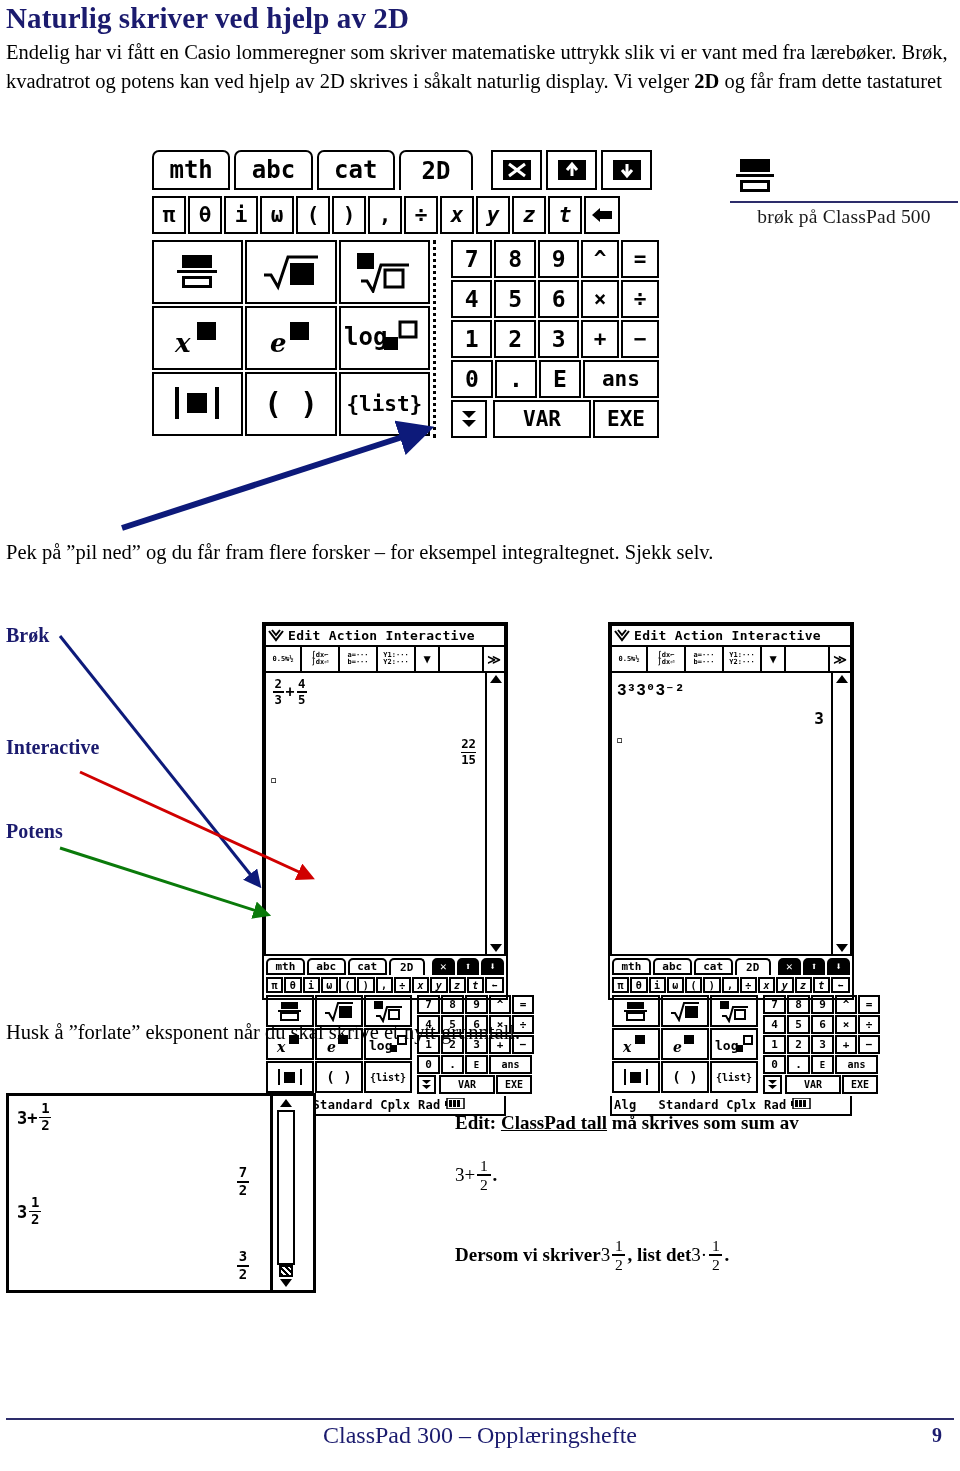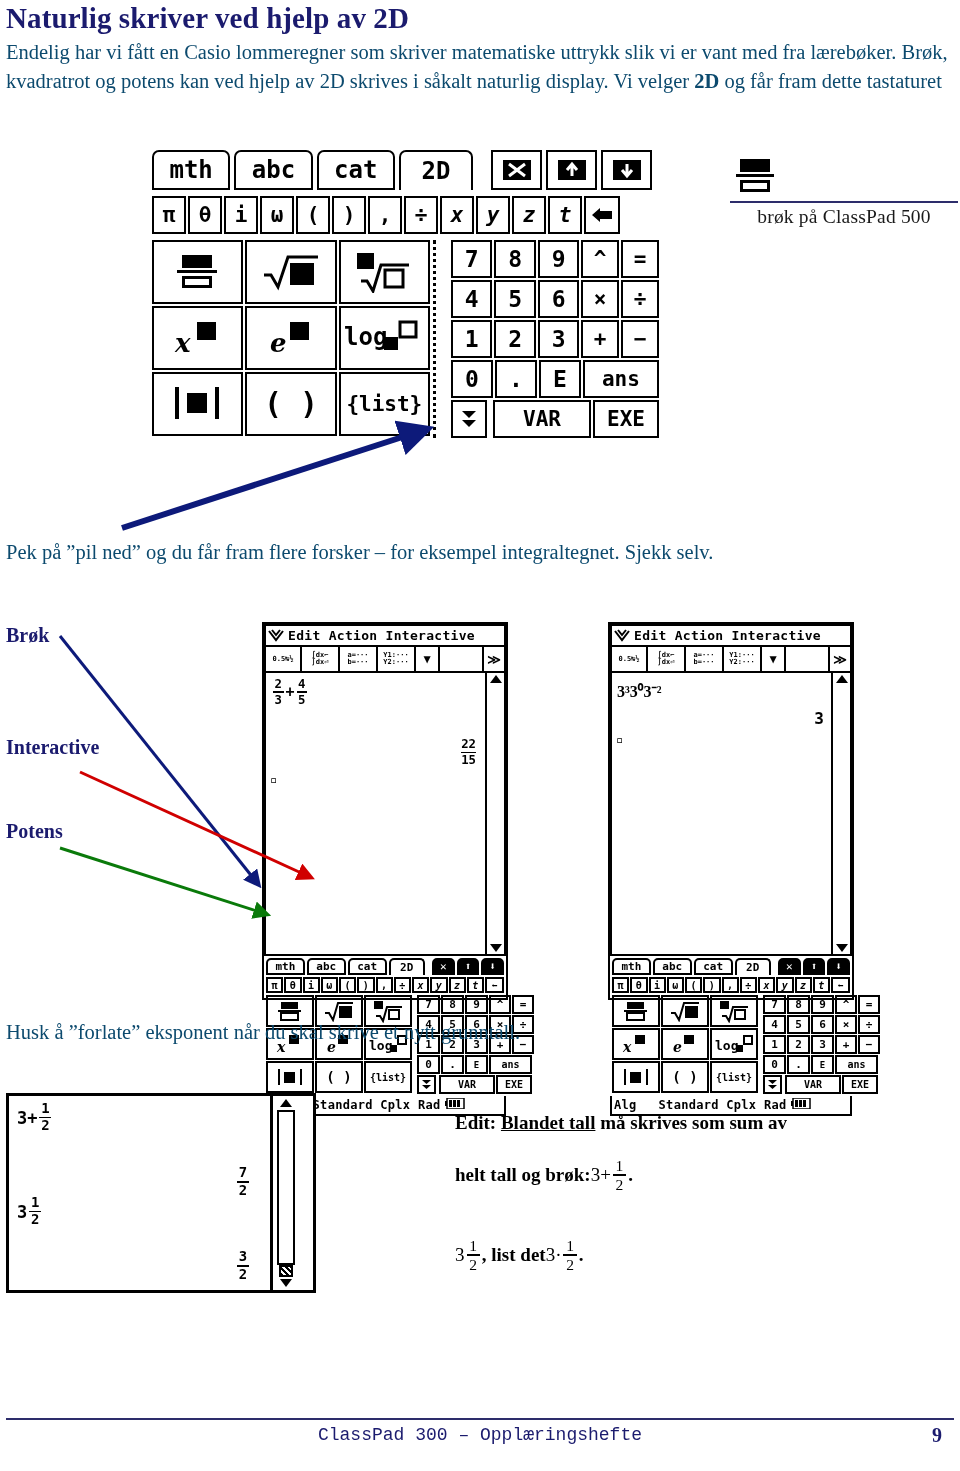--- a/index.html
+++ b/index.html
@@ -9,21 +9,21 @@
   }
   .abs{position:absolute;}
 
   
   #page-title{
     left:6px;top:2px;width:700px;
     font-size:29px;font-weight:bold;color:#1b1b6e;letter-spacing:.1px;
     font-family:"Liberation Serif", serif;
   }
   .prose{
-    font-size:20.5px;line-height:29px;color:#0c4a6e;
+    font-size:20.5px;line-height:29px;color:#000000;
   }
   #intro{left:6px;top:38px;width:944px;}
   #intro b{font-weight:bold;}
   #line-pilned{left:6px;top:538px;width:800px;font-size:20.5px;}
   #line-husk{left:6px;top:1018px;width:800px;font-size:20.5px;}
 
   
   .sidelabel{
     font-size:20px;font-weight:bold;color:#1b1b6e;
     font-family:"Liberation Serif", serif;
@@ -139,21 +139,21 @@
   .mini .mright .r div{border:2px solid #000;display:flex;align-items:center;justify-content:center;font-family:"DejaVu Sans Mono", monospace;font-size:11px;font-weight:bold;}
 
   
   #note{left:455px;top:1100px;width:470px;font-size:19px;font-weight:bold;line-height:46px;}
   #note u{text-decoration:underline;}
   #note .row2{margin-top:6px;}
   #note .row3{margin-top:34px;}
 
   
   #footer-rule{left:6px;top:1418px;width:948px;height:2px;background:#2d2d6b;}
-  #footer{left:0;top:1424px;width:960px;text-align:center;color:#1b1b6e;font-size:18px;line-height:23px;font-family:Liberation Mono, monospace;}
+  #footer{left:0;top:1424px;width:960px;text-align:center;color:#1b1b6e;font-size:24px;line-height:23px;}
   #page-num{right:18px;top:1424px;color:#1b1b6e;font-size:20px;font-weight:bold;}
 
   
   #arrows{left:0;top:0;width:960px;height:1471px;pointer-events:none;}
 </style>
 </head>
 <body>
 
 <div class="abs" id="page-title">Naturlig skriver ved hjelp av 2D</div>
 
@@ -535,21 +535,21 @@
 ∫dx⏎</div>
     <div class="tb" style="width:34px">a=···
 b=···</div>
     <div class="tb" style="width:34px">Y1:···
 Y2:···</div>
     <div class="tb" style="width:20px;font-size:12px">▼</div>
     <div class="tb" style="flex:1"></div>
     <div class="tb" style="width:18px;border-right:0;font-size:13px">≫</div>
   </div>
   <div class="work" style="height:281px;">
-    <div style="position:absolute;left:5px;top:7px;font-family:Liberation Serif, serif;font-size:16px;font-weight:bold;">3³3⁰3⁻²</div>
+    <div style="position:absolute;left:5px;top:7px;font-family:Liberation Mono, monospace;font-size:16px;font-weight:bold;">3³3⁰3⁻²</div>
     <div style="position:absolute;right:26px;top:36px;font-family:'DejaVu Sans Mono',monospace;font-size:16px;font-weight:bold;">3</div>
     <div style="position:absolute;left:4px;top:60px;font-family:'DejaVu Sans Mono',monospace;font-size:12px;">▫</div>
     <div class="scrollcol">
       <div class="arrow-up"></div>
       <div class="arrow-dn"></div>
     </div>
   </div>
   <div class="mini" style="padding:2px 2px 0 2px;">
     <div class="mtab">
       <div style="width:41px">mth</div>
@@ -726,33 +726,33 @@
       <div class="arrow-up" style="margin-top:3px"></div>
       <div style="flex:1;width:14px;margin:3px 0 0 0;border:2px solid #000;background:#fff;"></div>
       <div style="width:14px;height:12px;background:repeating-linear-gradient(45deg,#000 0 2px,#fff 2px 4px);border:2px solid #000;box-sizing:border-box;"></div>
       <div class="arrow-dn" style="margin-bottom:3px;margin-top:2px"></div>
     </div>
   </div>
 </div>
 
 <div class="abs" id="note">
   <div>
-    <span>Edit: </span><u>Blandet tall</u><span> må skrives som sum av</span>
+    <span>Edit: </span><u>ClassPad tall</u><span> må skrives som sum av</span>
   </div>
   <div class="row2" style="display:flex;align-items:center;">
-    <span>helt tall og brøk: </span>
     <span style="font-weight:normal;font-family:'Liberation Serif',serif;">3+</span>
     <span class="mfrac" style="font-weight:normal;">
         <span class="mn">1</span>
         <span class="mb"></span>
         <span class="md">2</span>
       </span>
     <span>.</span>
   </div>
   <div class="row3" style="display:flex;align-items:center;">
+    <span>Dersom vi skriver </span>
     <span style="font-weight:normal;">3</span>
     <span class="mfrac" style="font-weight:normal;">
         <span class="mn">1</span>
         <span class="mb"></span>
         <span class="md">2</span>
       </span>
     <span>, list det </span>
     <span style="font-weight:normal;">3·</span>
     <span class="mfrac" style="font-weight:normal;">
         <span class="mn">1</span>

